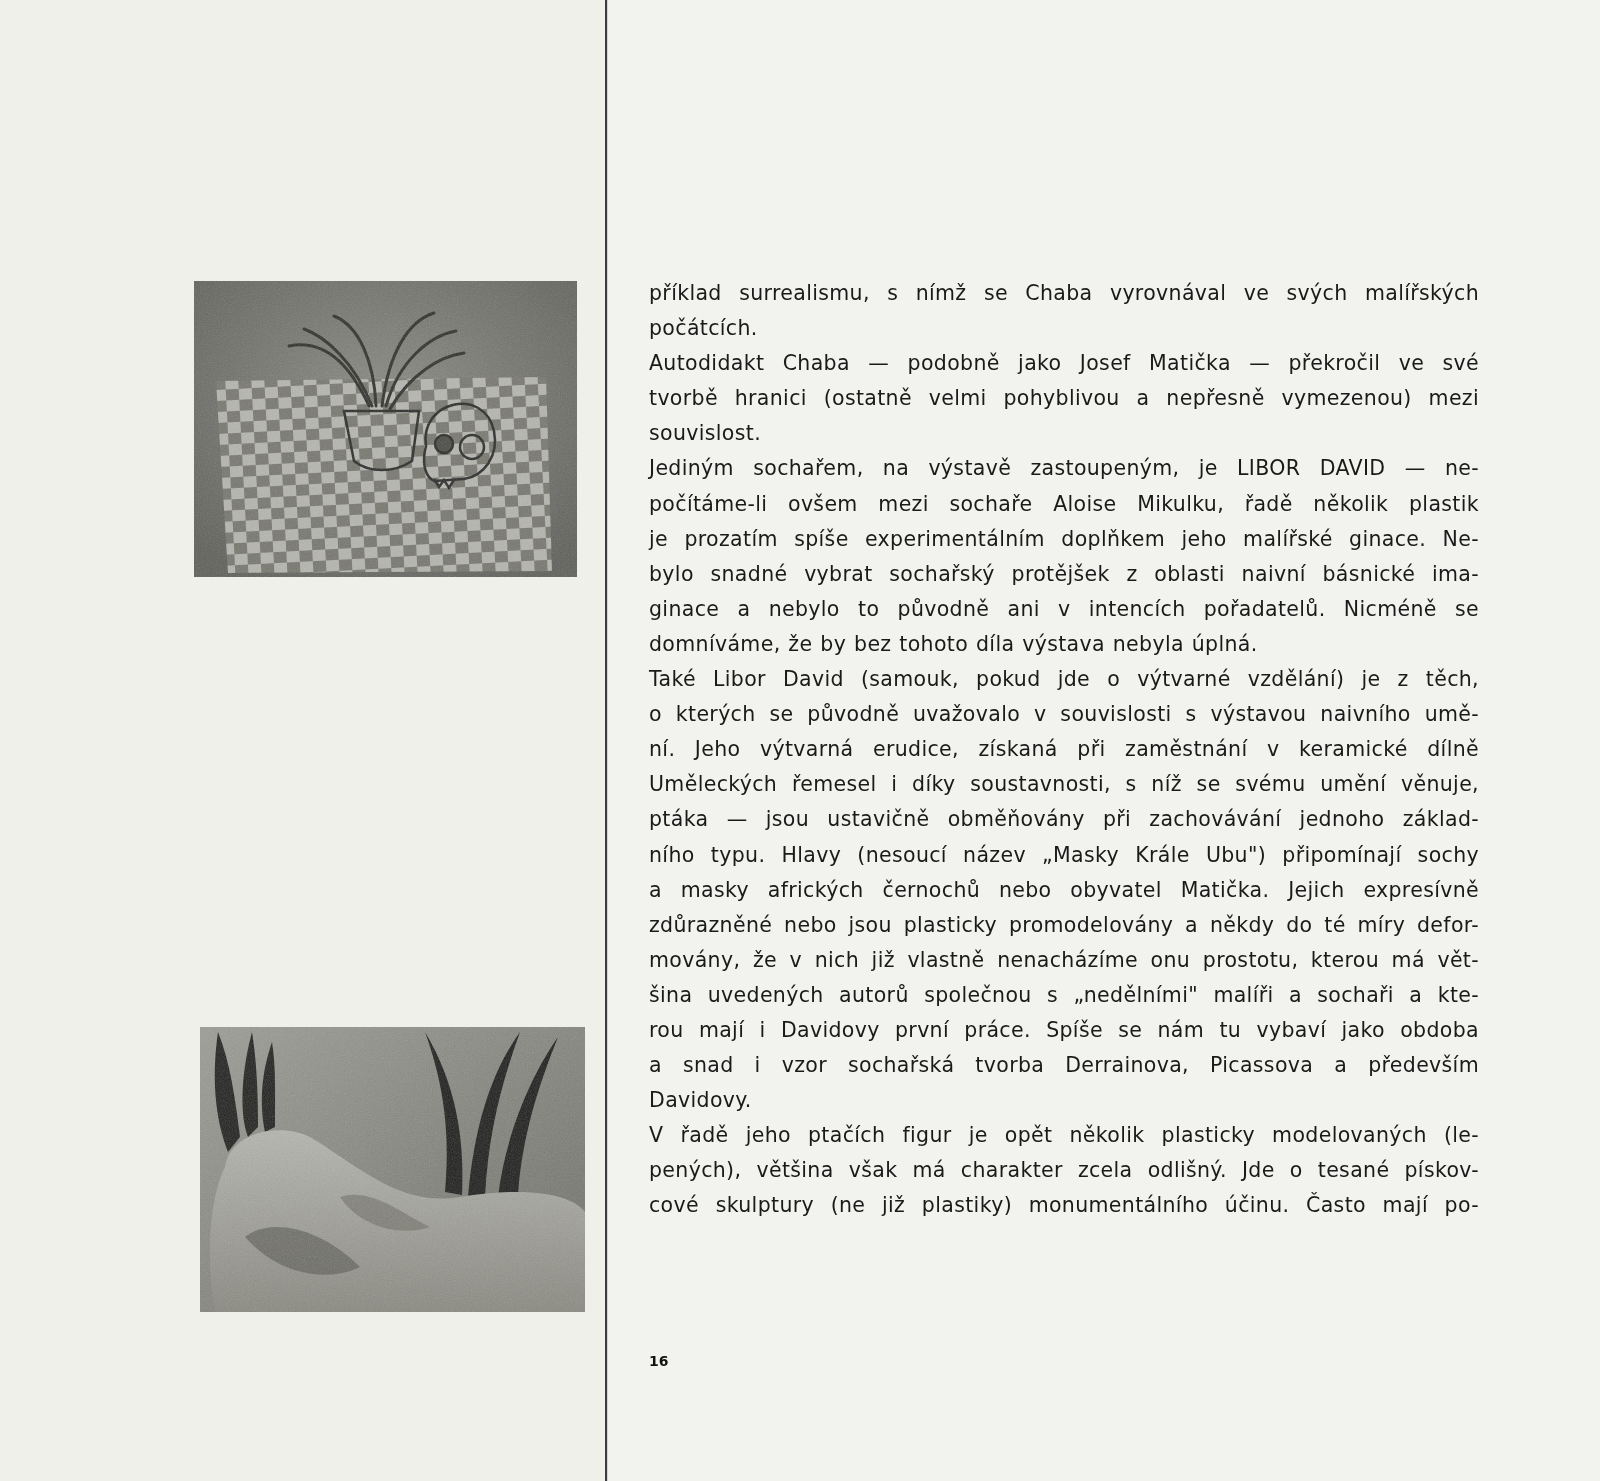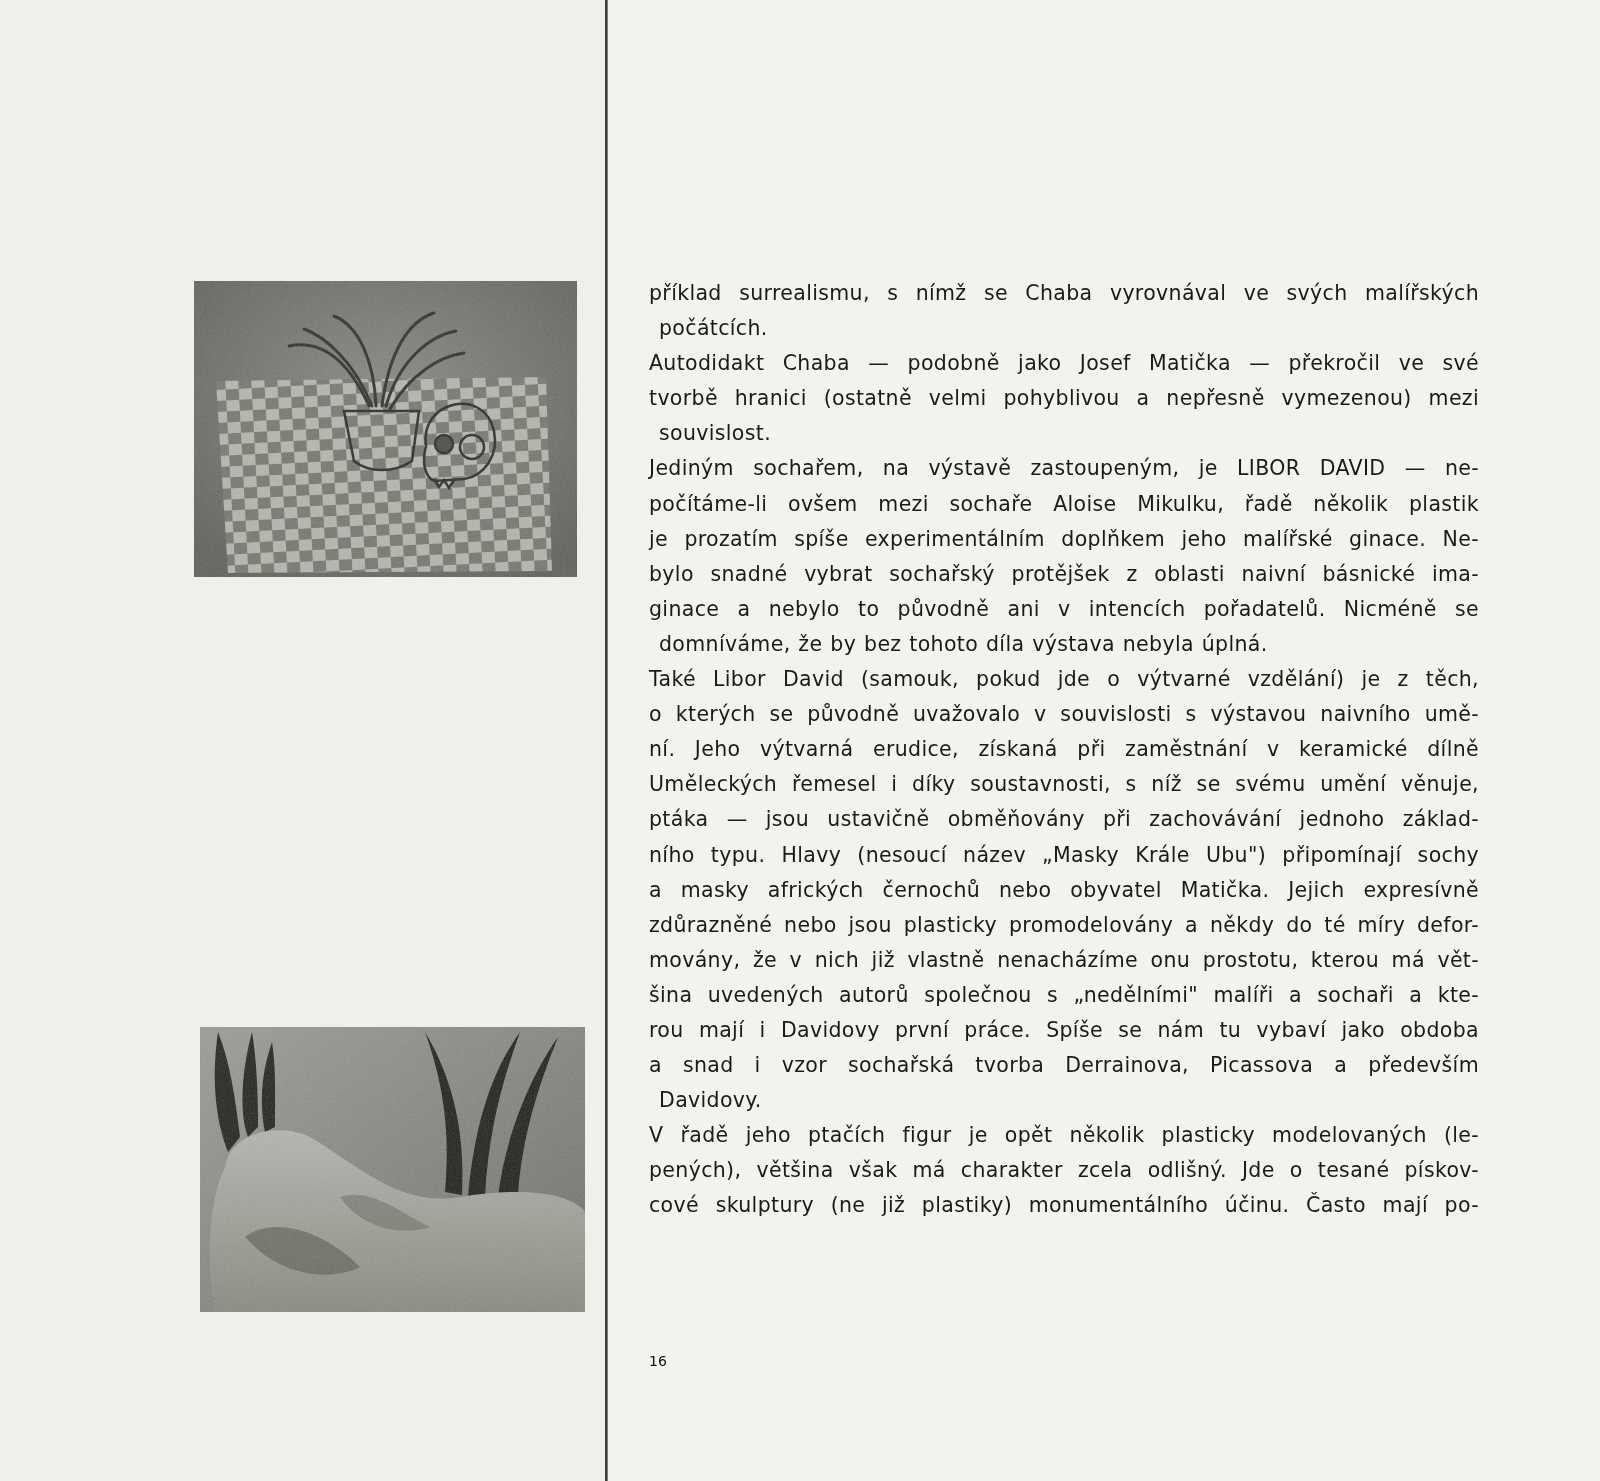--- a/index.html
+++ b/index.html
@@ -12,21 +12,21 @@
     height: 1481px;
     position: relative;
     overflow: hidden;
     font-family: "DejaVu Sans", sans-serif;
     color: #1c1c1c;
   }
   .spread {
     position: absolute;
     left: 0; top: 0;
     width: 1600px; height: 1481px;
-    background: #8b5cf6;
+    background: #bef264;
   }
   .page-left {
     position: absolute;
     left: 0; top: 0;
     width: 606px; height: 1481px;
     background: #f0f0eb;
   }
   .page-right {
     position: absolute;
     left: 608px; top: 0;
@@ -64,28 +64,27 @@
   }
   .article .line {
     display: block;
     white-space: nowrap;
     text-align: justify;
     text-align-last: justify;
     height: 35.1px;
   }
   .article .line.last {
     text-align-last: left;
-    margin-left: 10px;
   }
   .page-number {
     position: absolute;
     left: 649px;
     top: 1353px;
     font-family: "DejaVu Sans", sans-serif;
-    font-weight: normal;
+    font-weight: bold;
     font-size: 14px;
     color: #111;
   }
 </style>
 </head>
 <body>
 
 <div class="spread">
   <div class="page-left">
 

